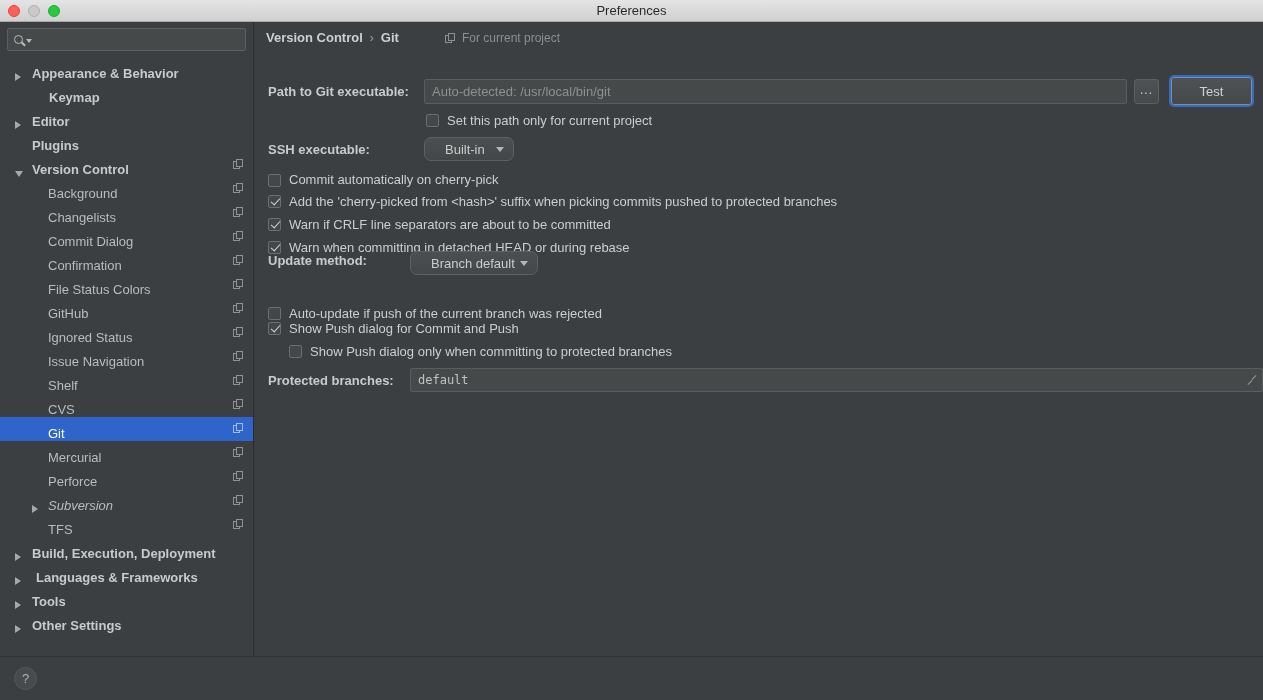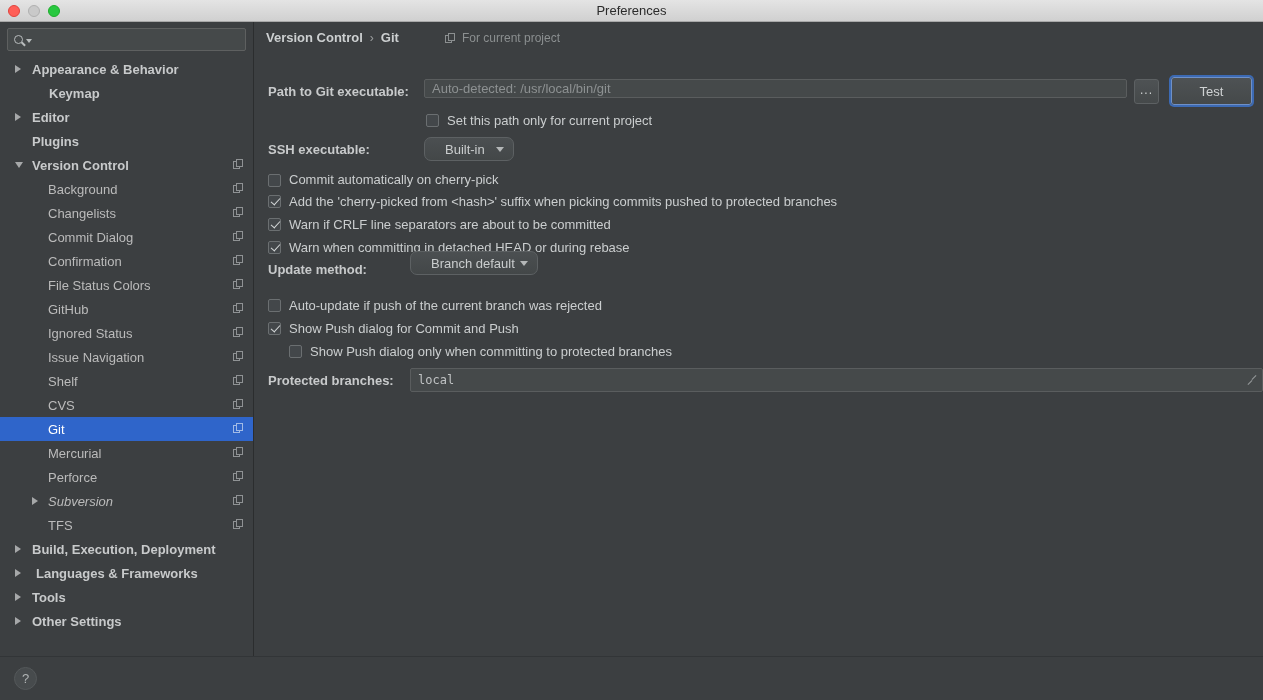--- a/index.html
+++ b/index.html
@@ -70,21 +70,21 @@
   .search-input {
     flex: 1; background: transparent; border: none; outline: none;
     color: #bbbbbb; font-size: 12px; height: 100%;
     font-family: "Liberation Sans", sans-serif;
   }
 
   .tree { padding-top: 2px; }
   .tree-row {
     position: relative;
     height: 24px;
-    display: flex; align-items: center;
+    display: flex; align-items: flex-end;
     color: #bbbbbb;
     font-size: 13px;
     cursor: default;
     white-space: nowrap;
   }
   .tree-row.bold { font-weight: bold; color: #c8cacb; }
   .tree-row.selected { background: #2f65ca; color: #ffffff; }
   .tree-row .arrow {
     position: absolute;
     width: 0; height: 0;
@@ -418,21 +418,21 @@
 
   <div class="for-project">
     <span class="proj-icon2">
         <i class="a"></i>
         <i class="b"></i>
       </span>
     <span>For current project</span>
   </div>
 
   <div class="lbl" style="left:13px; top:62px;">Path to Git executable:</div>
-  <div class="textfield" style="left:169px; top:57px; width:703px; height:19px;">
+  <div class="textfield" style="left:169px; top:57px; width:703px; height:25px;">
     <span>Auto-detected: /usr/local/bin/git</span>
   </div>
   <div class="btn browse" style="left:879px; top:57px; width:25px; height:25px;">...</div>
   <div class="btn focused" style="left:916px; top:55px; width:81px; height:28px;">Test</div>
 
   <div class="check-row" style="left:171px; top:91px;">
     <span class="cbox" id="cb-setpath"></span>
     <span>Set this path only for current project</span>
   </div>
 
@@ -454,45 +454,45 @@
       <div class="check-row" style="left: 13px; top: 195px;">
         <span class="cbox checked"></span>
         <span>Warn if CRLF line separators are about to be committed</span>
       </div>
       <div class="check-row" style="left: 13px; top: 218px;">
         <span class="cbox checked"></span>
         <span>Warn when committing in detached HEAD or during rebase</span>
       </div>
     </div>
 
-  <div class="lbl" style="left:13px; top:240px;">Update method:</div>
+  <div class="lbl" style="left:13px; top:231px;">Update method:</div>
   <div class="combo" style="left:155px; top:229px; width:128px; height:24px;">
     <span>Branch default</span>
     <span class="tri"></span>
   </div>
 
   <div id="push-checks">
-      <div class="check-row" style="left: 13px; top: 276px;">
+      <div class="check-row" style="left: 13px; top: 284px;">
         <span class="cbox"></span>
         <span>Auto-update if push of the current branch was rejected</span>
       </div>
       <div class="check-row" style="left: 13px; top: 299px;">
         <span class="cbox checked"></span>
         <span>Show Push dialog for Commit and Push</span>
       </div>
     </div>
 
   <div class="check-row" style="left:34px; top:322px;">
     <span class="cbox" id="cb-pushsub"></span>
     <span>Show Push dialog only when committing to protected branches</span>
   </div>
 
   <div class="lbl" style="left:13px; top:351px;">Protected branches:</div>
   <div class="textfield mono" style="left:155px; top:346px; width:853px; height:24px;">
-    <span>local</span>
+    <span>default</span>
     <span class="expand-ico"></span>
   </div>
 </div>
 
 <div class="footer">
   <div class="help-btn">?</div>
 
 </div>
 
 </body></html>

